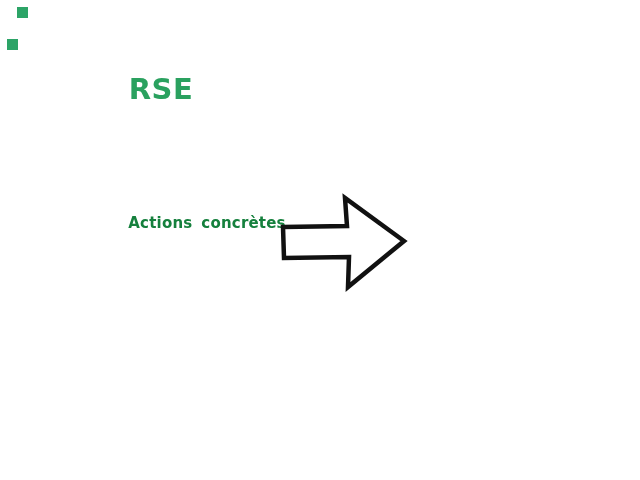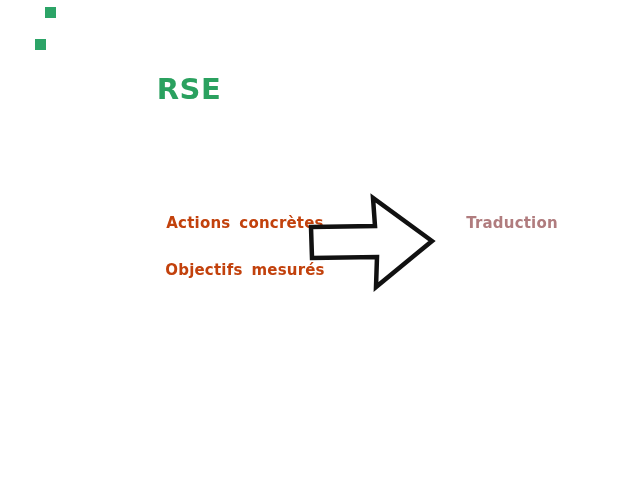--- a/index.html
+++ b/index.html
@@ -3,21 +3,21 @@
 <meta charset="utf-8">
 <style>
   html, body { margin: 0; padding: 0; }
   body {
     width: 640px; height: 480px;
     background: #ffffff;
     font-family: "DejaVu Sans", "Liberation Sans", sans-serif;
     position: relative;
     overflow: hidden;
   }
-  .stage { position: absolute; inset: 0; margin-left: 28px; }
+  .stage { position: absolute; inset: 0; }
 
   
   .sq { position: absolute; width: 11px; height: 11px; background: #2ca467; }
   .sq1 { left: 17px; top: 7px; }
   .sq2 { left: 7px; top: 39px; }
 
   
   .col-title {
     position: absolute; top: 72px;
     font-size: 29px; font-weight: bold;
@@ -31,44 +31,42 @@
 
   
   .item {
     position: absolute;
     font-size: 15px; font-weight: bold;
     letter-spacing: 0.2px; word-spacing: 3.5px;
     text-align: center;
     line-height: 18px;
     white-space: nowrap;
   }
-  .item-left  { left: 16px;     width: 322px; color: #c2410c; padding-left: 40px; }
+  .item-left  { left: 6px;     width: 322px; color: #15803d; padding-left: 40px; }
   .item-right { left: 330px; width: 308px; color: #b07c7e; }
   .r1 { top: 214px; }
   .r2 { top: 261px; }
   .r3 { top: 308px; }
 
   
   .arrow-wrap { position: absolute; left: 276px; top: 190px; width: 132px; height: 102px; }
 </style>
 </head>
 <body>
 
 <div class="stage">
 
   <div class="sq sq1"></div>
   <div class="sq sq2"></div>
 
   <div class="col-title title-left">RSE</div>
 
 
   <div class="item item-left r1">Actions concrètes</div>
-  <div class="item item-left r2">Objectifs mesurés</div>
 
-  <div class="item item-right r1">Traduction</div>
 
   <div class="arrow-wrap">
     <svg width="132" height="102" viewBox="0 0 132 102" xmlns="http://www.w3.org/2000/svg">
       <path d="M7 37 L71 36 L69 8 L128 51 L72 97 L73 67 L8 68 Z" fill="#ffffff" stroke="#111111" stroke-width="4.5" stroke-linejoin="miter" stroke-linecap="round"></path>
     </svg>
   </div>
 
 </div>
 
 </body></html>

